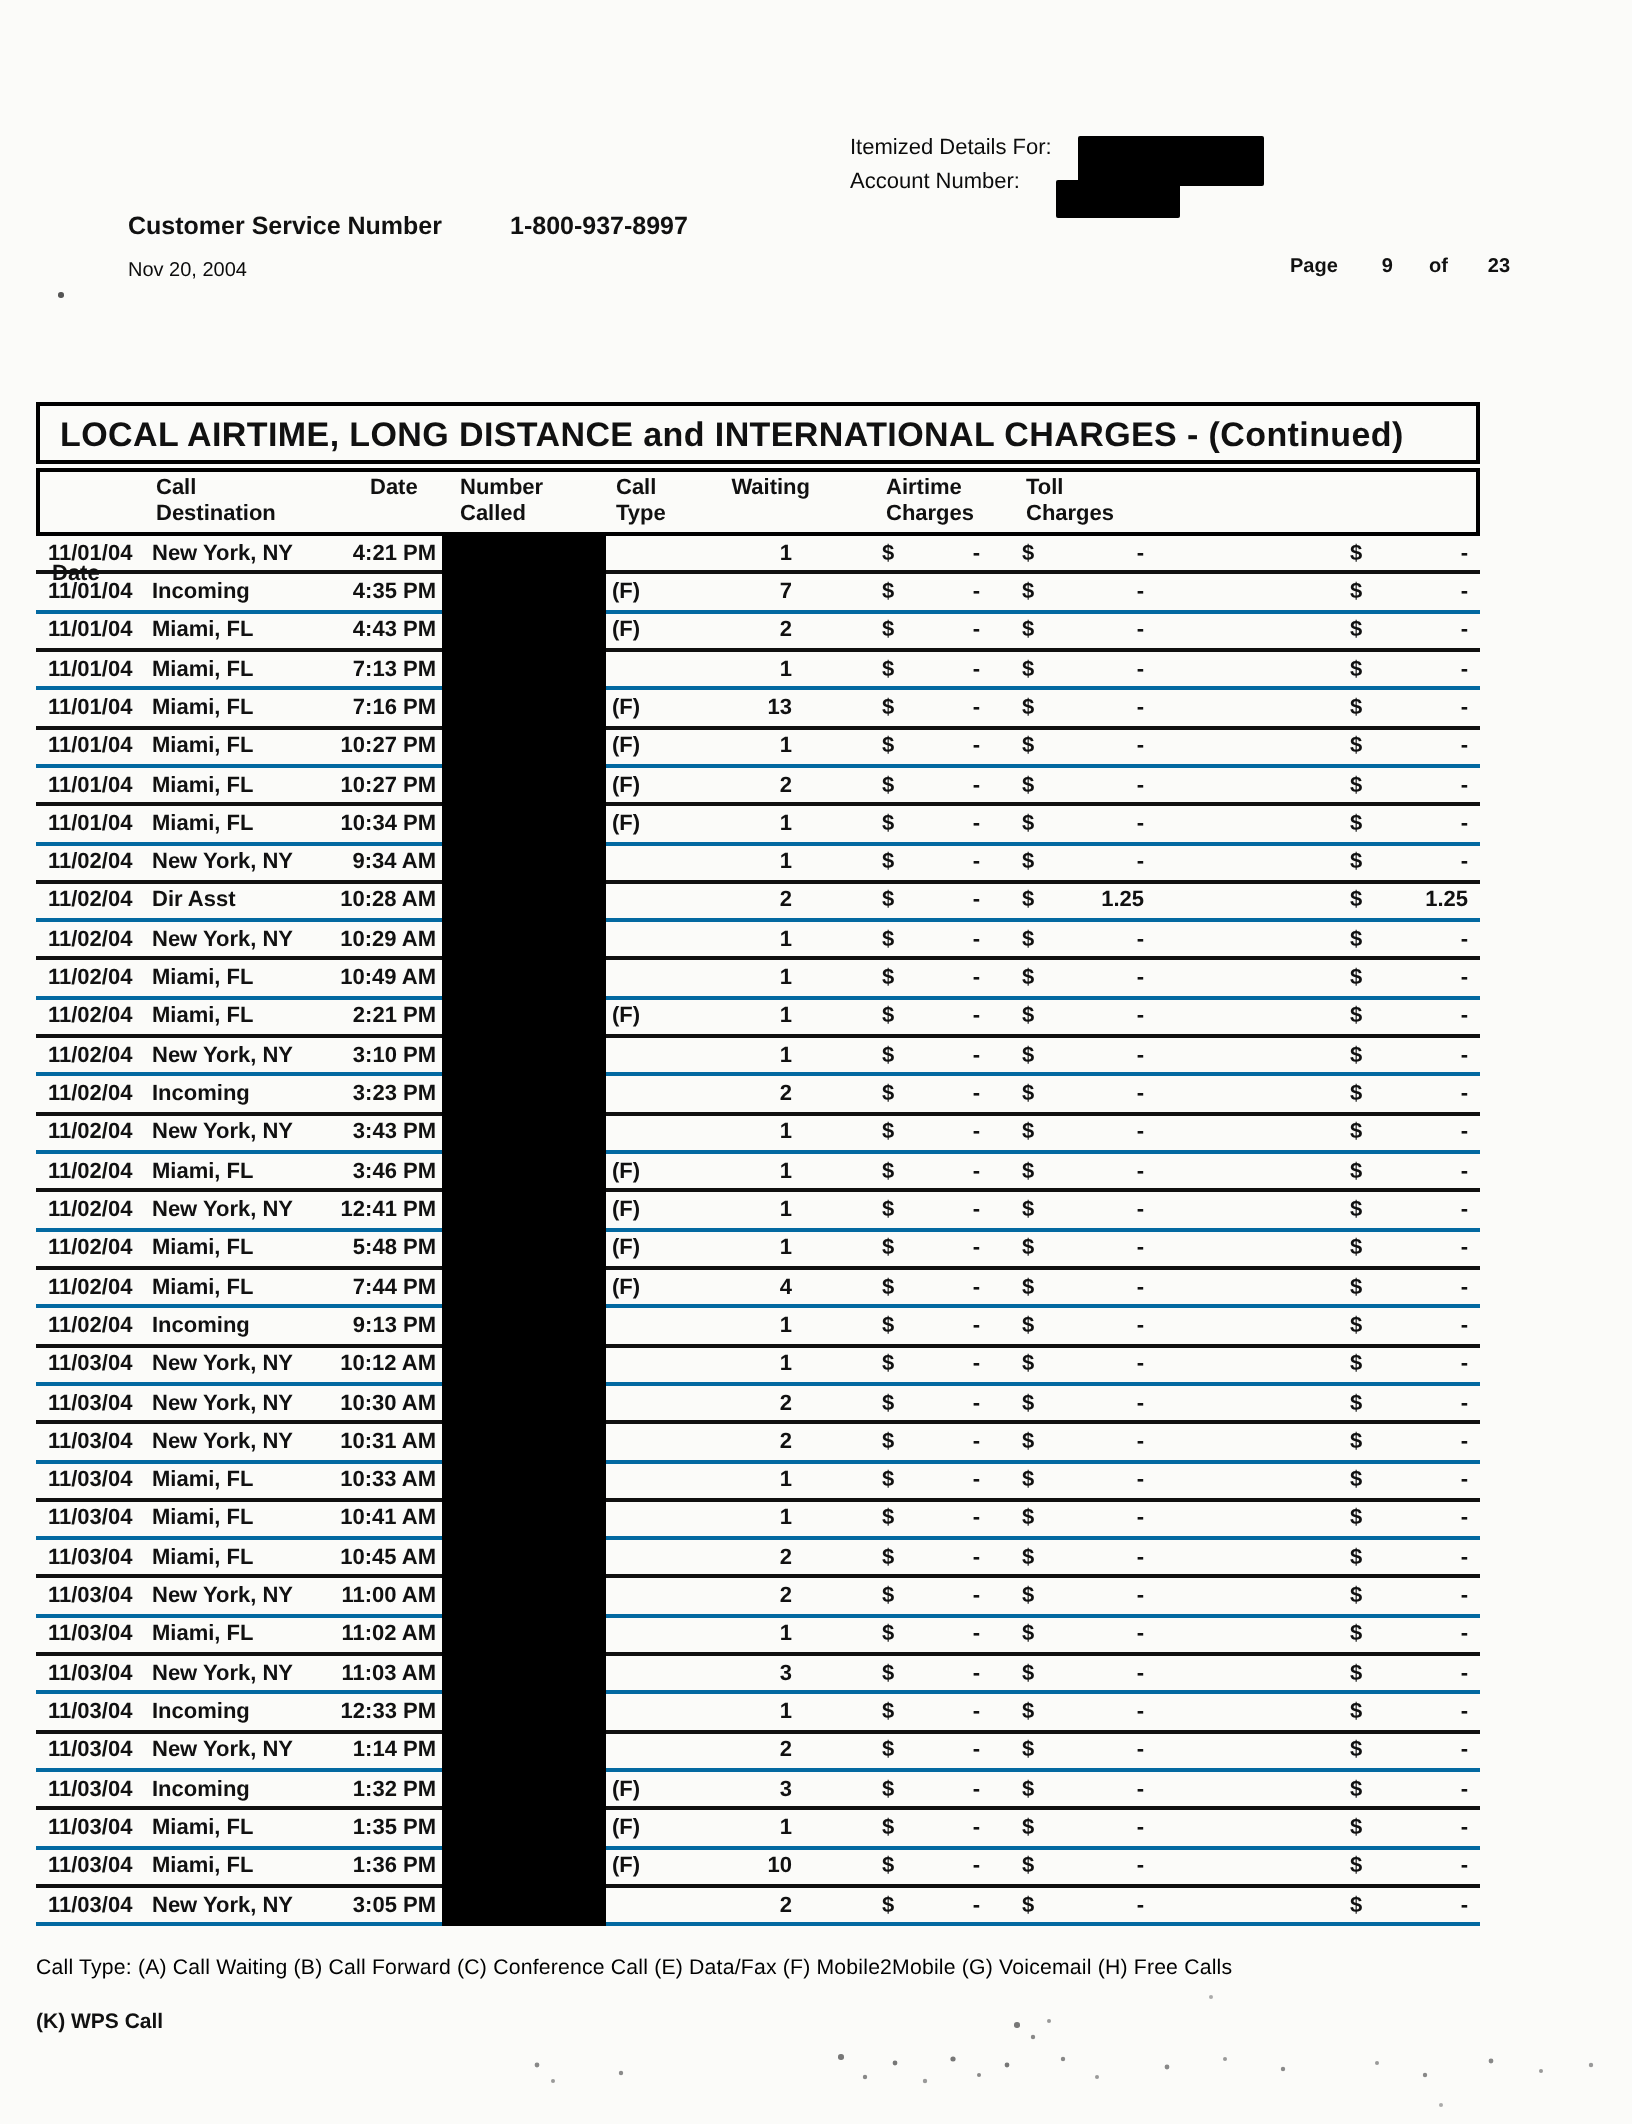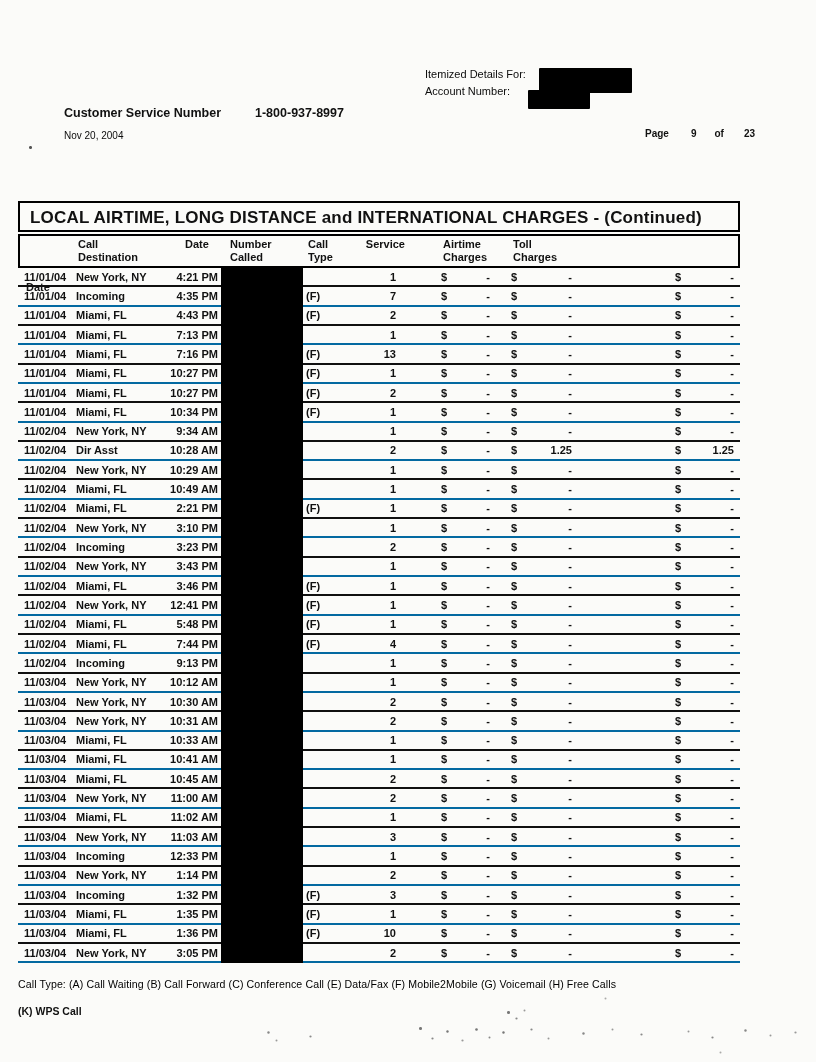--- a/index.html
+++ b/index.html
@@ -121,21 +121,21 @@
   <div class="header-box">
     <div class="head-row">
         <div class="hcell c1">Date</div>
         <div class="hcell c2">Call
 Destination</div>
         <div class="hcell c3">Date</div>
         <div class="hcell c4">Number
 Called</div>
         <div class="hcell c5">Call
 Type</div>
-        <div class="hcell c6">Service</div>
+        <div class="hcell c6">Waiting</div>
         <div class="hcell c7">Airtime
 Charges</div>
         <div class="hcell c8">Toll
 Charges</div>
       </div>
   </div>
   <div class="table-body">
     <div class="brow">
         <div class="cell cdate">11/01/04</div>
         <div class="cell cdest">New York, NY</div>

